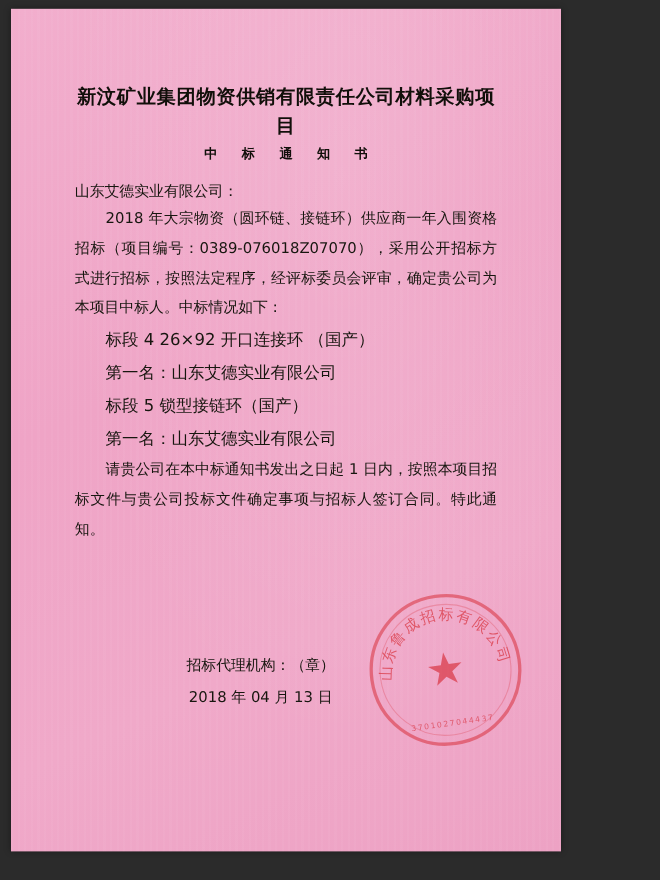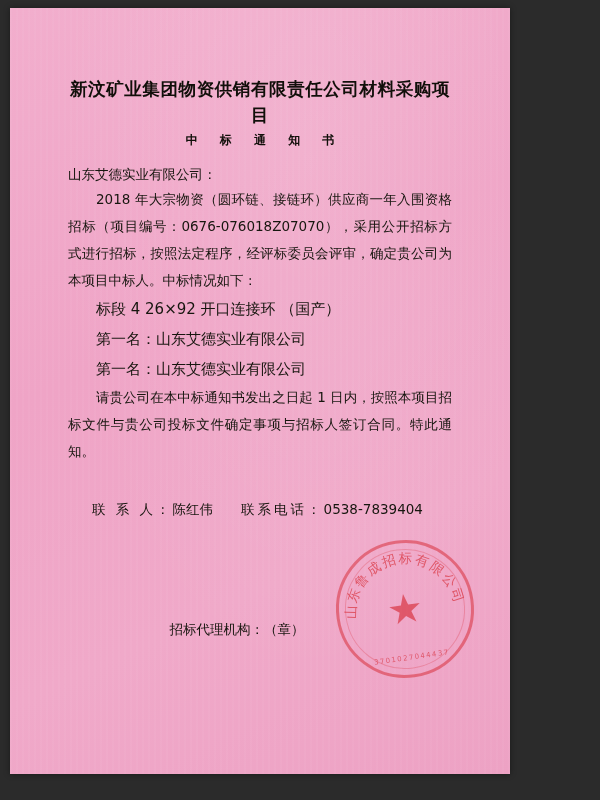--- a/index.html
+++ b/index.html
@@ -148,39 +148,33 @@
 
   <div class="content">
 
     <div class="title-block">
       <div class="title-line1">新汶矿业集团物资供销有限责任公司材料采购项目</div>
       <div class="title-line2">中 标 通 知 书</div>
     </div>
 
     <div class="salutation">山东艾德实业有限公司：</div>
 
-    <div class="para indent2">2018 年大宗物资（圆环链、接链环）供应商一年入围资格招标（项目编号：0676-076018Z07070），采用公开招标方式进行招标，按照法定程序，经评标委员会评审，确定贵公司为本项目中标人。中标情况如下：</div>
+    <div class="para indent2">2018 年大宗物资（圆环链、接链环）供应商一年入围资格招标（项目编号：0389-076018Z07070），采用公开招标方式进行招标，按照法定程序，经评标委员会评审，确定贵公司为本项目中标人。中标情况如下：</div>
 
     <div class="lot-line">标段 4  26×92 开口连接环 （国产）</div>
     <div class="lot-line">第一名：山东艾德实业有限公司</div>
+    <div class="lot-line">标段 5  锁型接链环（国产）</div>
     <div class="lot-line">第一名：山东艾德实业有限公司</div>
 
     <div class="para indent2">请贵公司在本中标通知书发出之日起 1 日内，按照本项目招标文件与贵公司投标文件确定事项与招标人签订合同。特此通知。</div>
 
-    <div class="contact-row">
-      <span>
-        <span class="contact-label">联 系 人：</span><span>陈红伟</span>
-      </span>
-      <span>
-        <span class="contact-label">联系电话：</span><span>0538-7839404</span>
-      </span>
-    </div>
 
     <div class="sign-block">
       <div>招标代理机构：（章）</div>
+      <div>2018 年 04 月 13 日</div>
     </div>
 
   </div>
 
   <div class="seal">
     <div class="seal-inner"></div>
     <svg viewBox="0 0 132 132">
       <defs>
         <path id="arcpath" d="M 16,70 A 50,50 0 0 1 116,70"></path>
       </defs>

